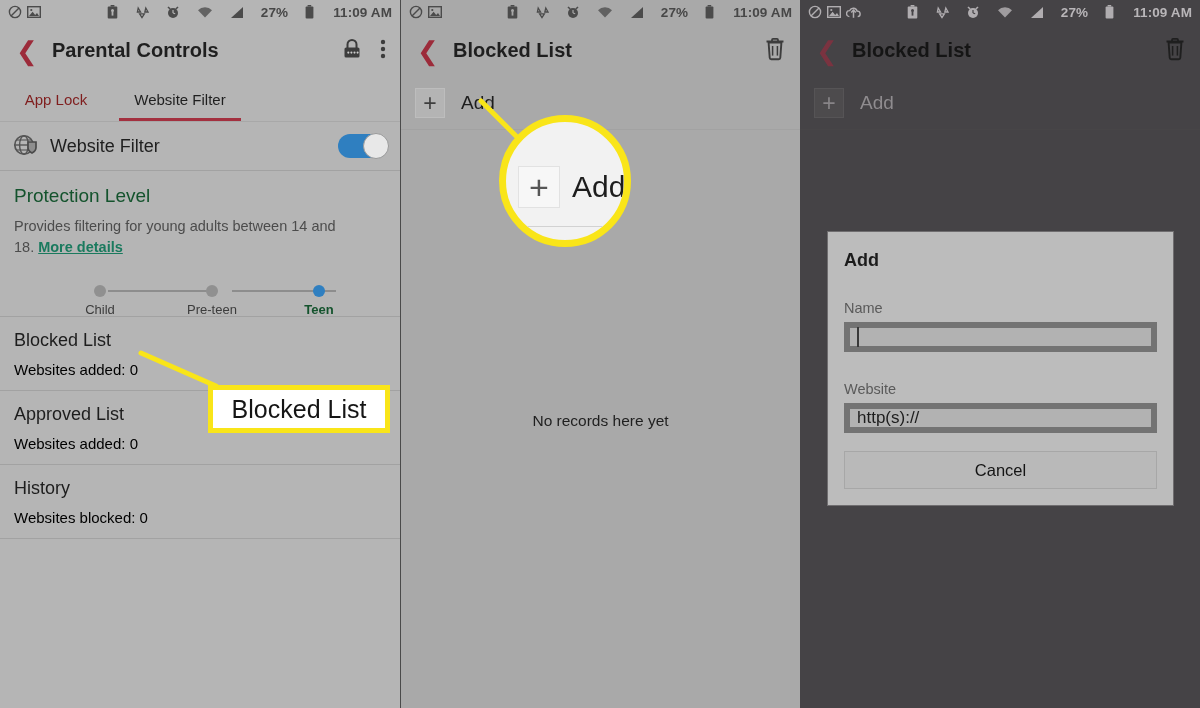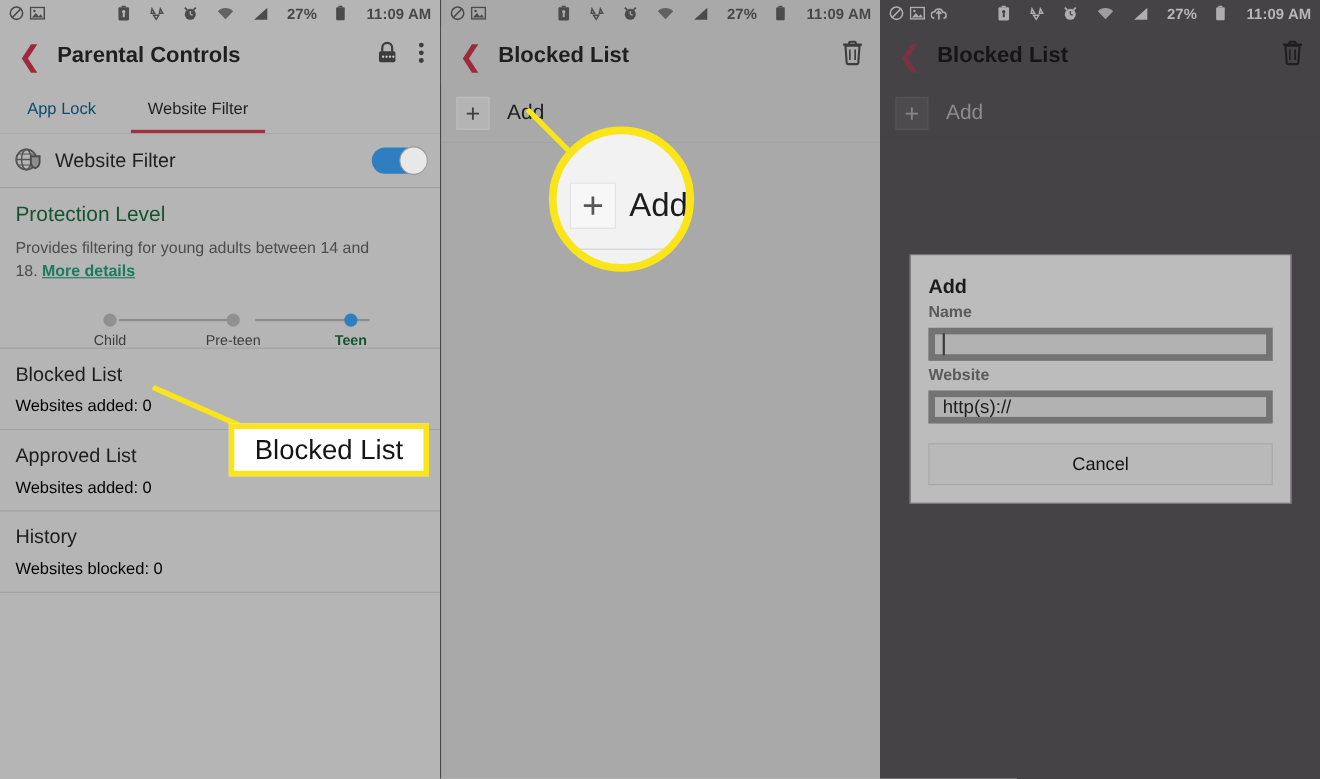--- a/index.html
+++ b/index.html
@@ -44,21 +44,21 @@
   .panel-3 .back-chevron { color: #7a3340; }
   .ab-title {
     font-size: 20px; font-weight: bold; color: #1f1f1f; margin-left: 12px;
   }
   .panel-3 .ab-title { color: #151515; }
   .ab-actions { margin-left: auto; display: flex; align-items: center; gap: 16px; }
 
   
   .tabs { display: flex; height: 44px; background: #b5b5b5; position: relative; }
   .tab {
-    font-size: 15px; color: #0c4a6e; display: flex; align-items: center;
+    font-size: 15px; color: #7f1d1d; display: flex; align-items: center;
     justify-content: center; cursor: pointer; position: relative;
   }
   .tab.t0 { width: 112px; }
   .tab.t1 { width: 136px; color: #1f1f1f; }
   .tab.active::after {
     content: ""; position: absolute; left: 7px; right: 7px; bottom: 0;
     height: 3px; background: #a3303f;
   }
   .hairline { height: 1px; background: #a8a8a8; }
 
@@ -126,21 +126,21 @@
     font-size: 15.5px; color: #1f1f1f;
   }
 
   
   .dialog {
     position: absolute; left: 27px; top: 231px; width: 347px;
     background: #bcbcbc; border: 1px solid #6f6d6f;
     padding: 18px 16px 16px 16px;
   }
   .dlg-title { font-size: 18px; font-weight: bold; color: #1b1b1b; }
-  .dlg-flabel { font-size: 14.5px; color: #5a5a5a; margin-top: 5px; font-weight: bold; }
+  .dlg-flabel { font-size: 14.5px; color: #5a5a5a; margin-top: 29px; }
   .dlg-input {
     height: 30px; background: #b2b2b2; border: 6px solid #737373;
     margin-top: 6px; display: flex; align-items: center; padding: 0 7px;
     font-size: 17px; color: #1d1d1d; cursor: text;
   }
   .caret { width: 1.5px; height: 20px; background: #3a3a3a; }
   .dlg-buttons { display: flex; margin-top: 18px; }
   .dlg-btn {
     flex: 1; height: 38px; background: #b9b9b9; border: 1px solid #a7a7a7;
     display: flex; align-items: center; justify-content: center;
@@ -408,20 +408,21 @@
         </span>
       </span>
     </div>
 
     <div class="add-row">
       <span class="plus-box">+</span>
       <span class="add-label">Add</span>
     </div>
     <div class="sep"></div>
 
+    <div class="empty-state">No records here yet</div>
   </div>
 
   <div class="panel panel-3">
 
     <div class="statusbar">
       <span class="sb-left">
         <span class="sb-ico">
           <svg width="14" height="14" viewBox="0 0 14 14">
               <circle cx="7" cy="7" r="5.6" fill="none" stroke="#b0adb0" stroke-width="1.4"></circle>
               <line x1="3" y1="11" x2="11" y2="3" stroke="#b0adb0" stroke-width="1.4"></line>

